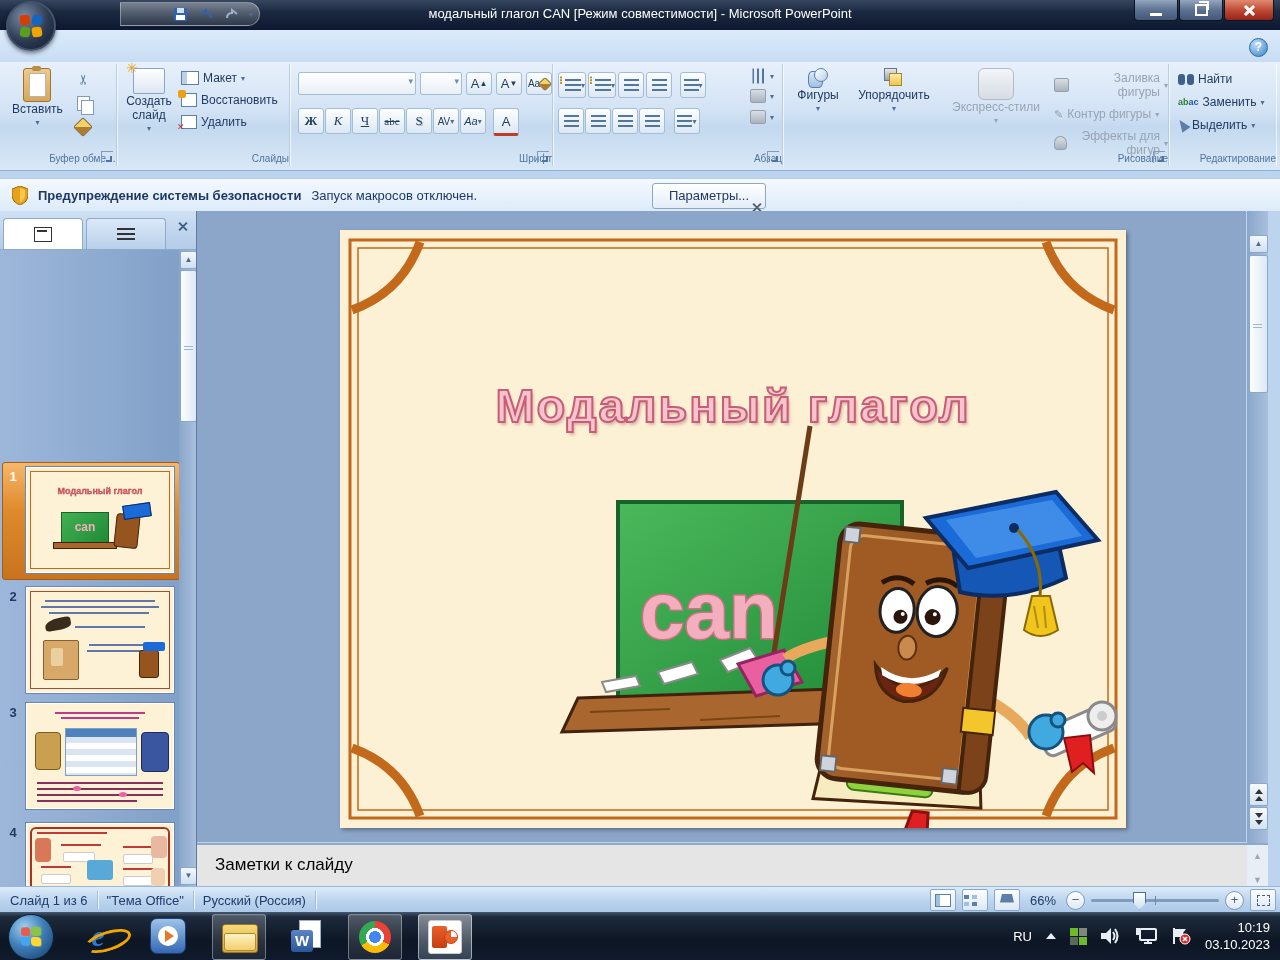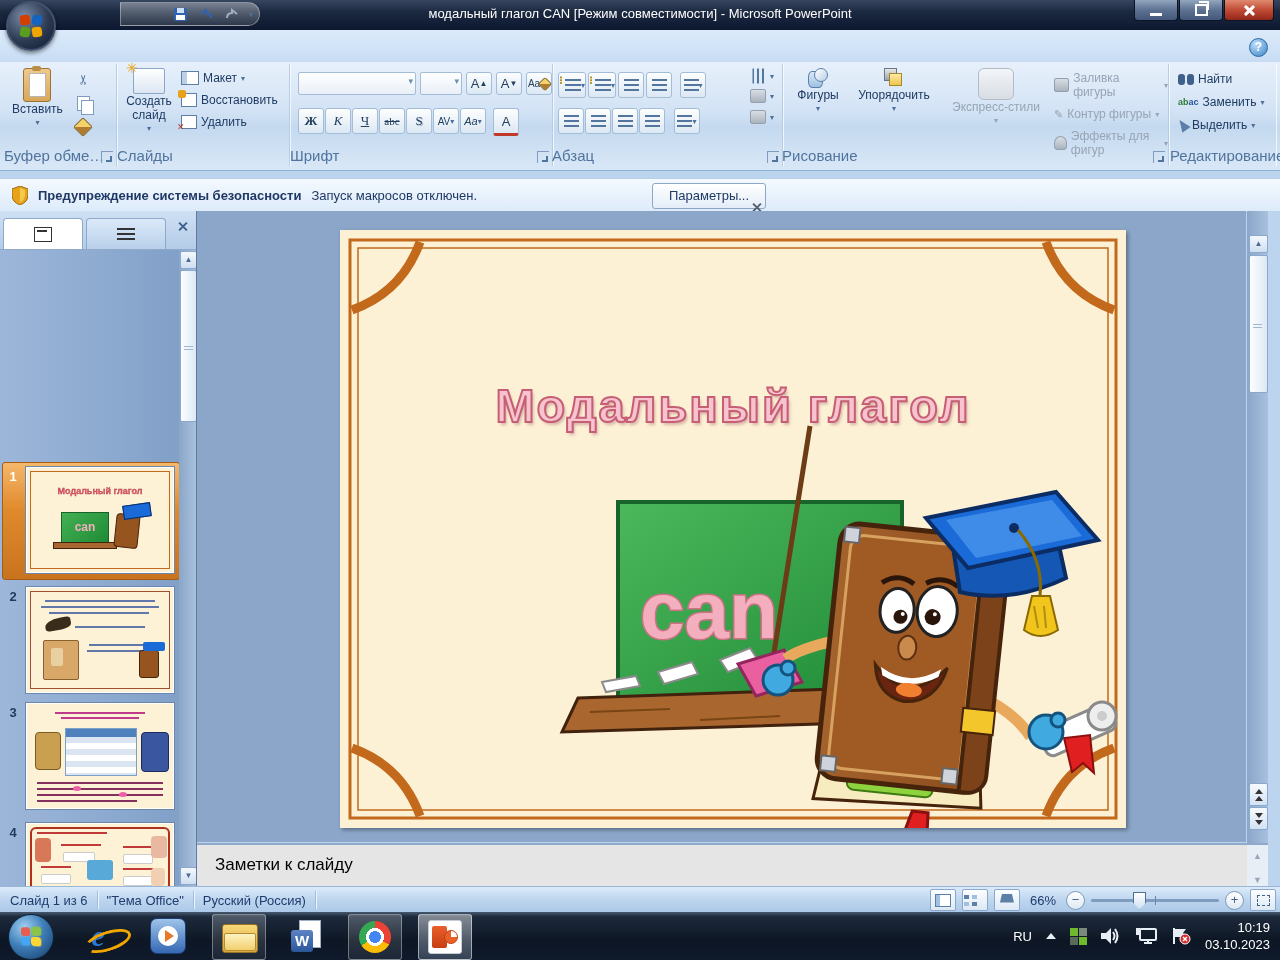--- a/index.html
+++ b/index.html
@@ -29,21 +29,21 @@
   
   #tabrow{left:0;top:30px;width:1280px;height:32px;background:linear-gradient(180deg,#dcebfb,#c7dcf3);border-bottom:1px solid #aec8e6;}
   #tabs{position:absolute;left:62px;bottom:0;display:flex;}
   .tab{padding:5px 15px;font-size:13px;color:#1f3b63;}
   .tab.active{background:linear-gradient(180deg,#f8fbfe,#e4eefa 60%,#d4e4f5);border:1px solid #97b6d9;border-bottom:none;border-radius:3px 3px 0 0;}
   #help-btn{position:absolute;right:12px;top:8px;width:17px;height:17px;border-radius:50%;background:radial-gradient(circle at 35% 30%,#bfe0fb,#3b82c4);color:#fff;font-size:12px;font-weight:bold;text-align:center;line-height:17px;border:1px solid #2a6aa8;}
 
   
   #ribbon{left:0;top:62px;width:1280px;height:108px;background:linear-gradient(180deg,#e7f0fb 0%,#d3e3f5 45%,#c4d9ef 60%,#d9e8f7 100%);border-bottom:1px solid #8fb0d6;}
   .grp{position:absolute;top:2px;height:102px;border-right:1px solid #b7cde6;box-shadow:1px 0 0 rgba(255,255,255,.7);}
-  .grp-label{position:absolute;left:0;right:0;bottom:2px;text-align:left;font-size:15px;color:#51749e;}
+  .grp-label{position:absolute;left:0;right:0;bottom:2px;text-align:right;font-size:10px;color:#51749e;}
   .launcher{position:absolute;right:3px;bottom:3px;width:11px;height:11px;border-left:1px solid #7f9cc0;border-top:1px solid #7f9cc0;}
   .launcher:after{content:"";position:absolute;right:1px;bottom:1px;width:4px;height:4px;border-right:2px solid #51749e;border-bottom:2px solid #51749e;}
   .bigbtn{position:absolute;top:4px;display:flex;flex-direction:column;align-items:center;font-size:12px;color:#1f3b63;text-align:center;line-height:14px;}
   .mini{font-size:12px;color:#1f3b63;display:flex;align-items:center;gap:4px;}
   .dis{color:#97a4b5 !important;}
   .arrow-down{font-size:8px;color:#4d6f9b;}
   .clip-icon{width:26px;height:32px;background:linear-gradient(180deg,#f0c98c,#d9a757);border:1px solid #9a7436;border-radius:3px;position:relative;}
   .clip-icon:before{content:"";position:absolute;left:8px;top:-3px;width:9px;height:5px;background:#b98d45;border-radius:2px;}
   .clip-icon:after{content:"";position:absolute;left:5px;top:4px;width:15px;height:22px;background:#fff;border:1px solid #b6b6b6;}
   .scissors{font-size:13px;color:#4d6f9b;transform:rotate(-90deg);display:inline-block;}
@@ -376,21 +376,21 @@
       <div class="bigbtn" style="left:66px;width:92px;">
         <span class="arrange-ic"></span>
         <span>Упорядочить</span>
           <span class="arrow-down">▾</span>
       </div>
       <div class="bigbtn dis" style="left:160px;width:108px;">
         <span class="qstyle-ic"></span>
         <span class="dis">Экспресс-стили</span>
           <span class="arrow-down dis">▾</span>
       </div>
-      <div class="abs" style="left:272px;top:7px;display:flex;flex-direction:column;gap:8px;">
+      <div class="abs" style="left:272px;top:7px;display:flex;flex-direction:column;gap:8px;text-align:right;">
         <span class="mini dis">
             <span class="gray-ic"></span>
             <span>Заливка фигуры</span>
             <span class="arrow-down dis">▾</span>
           </span>
         <span class="mini dis">
             <span style="color:#95a0ac;font-size:11px;">✎</span>
             <span>Контур фигуры</span>
             <span class="arrow-down dis">▾</span>
           </span>

